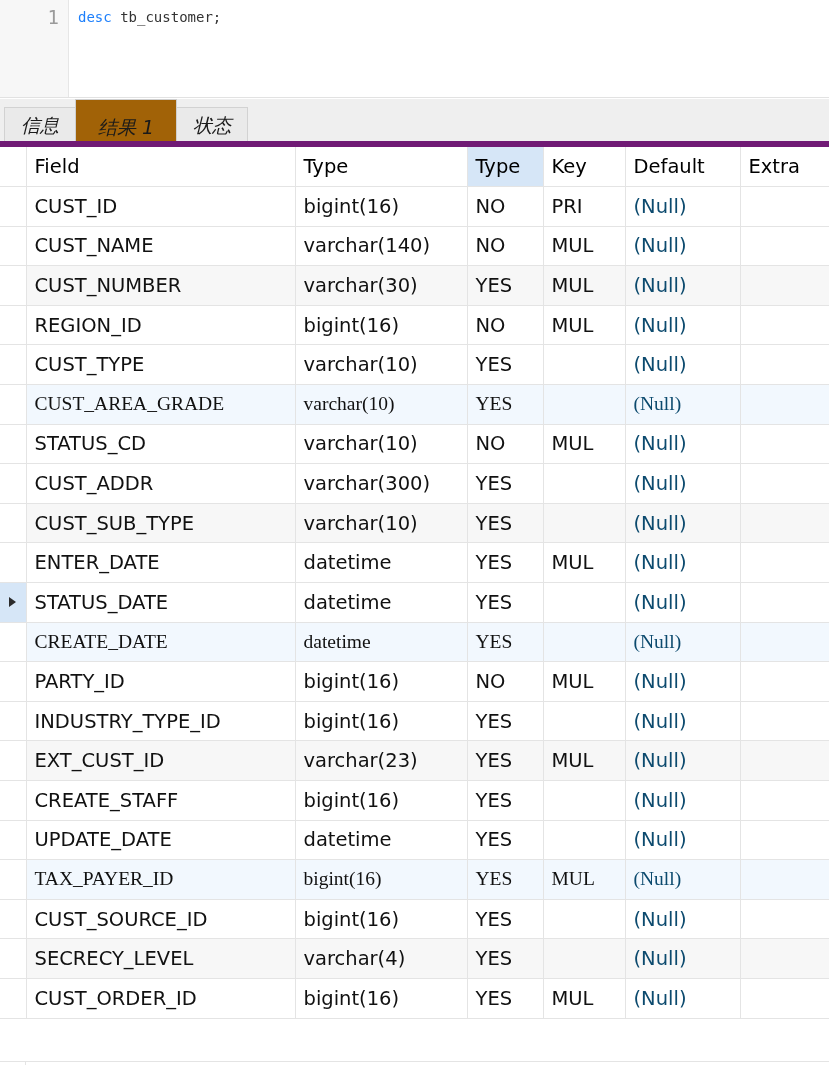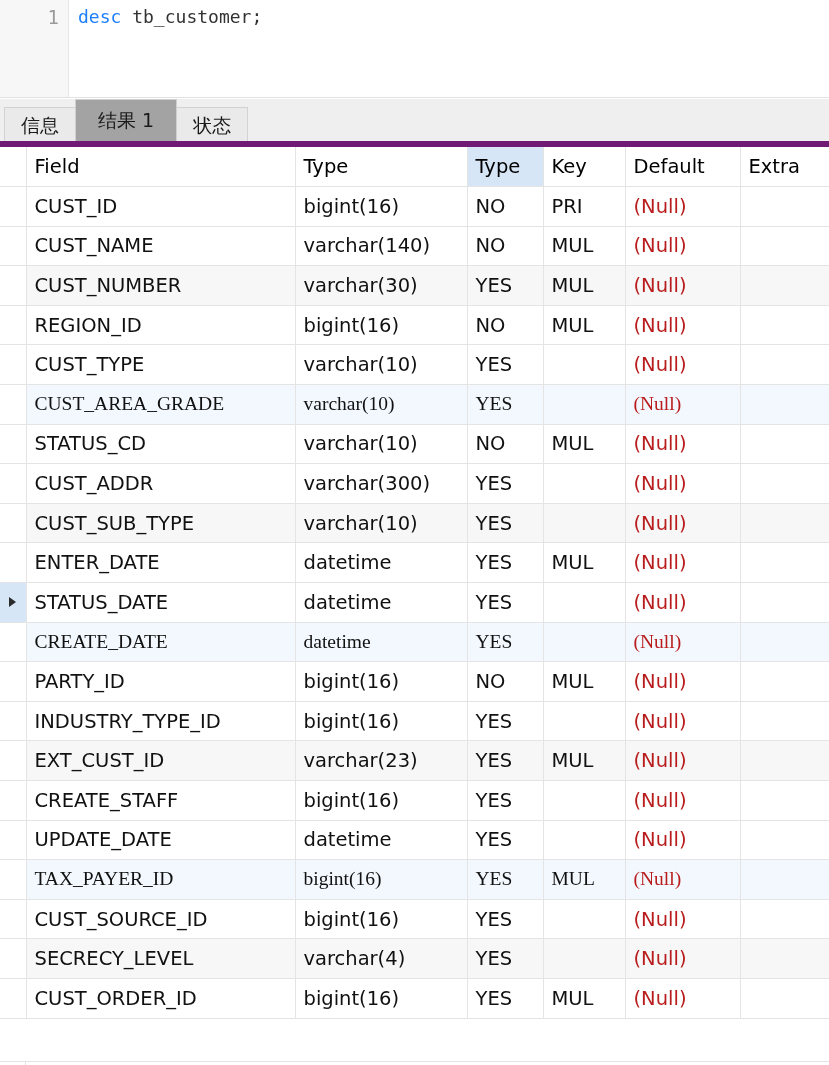--- a/index.html
+++ b/index.html
@@ -44,37 +44,38 @@
     font-family: "DejaVu Sans Mono", "Liberation Mono", monospace;
     font-size: 19px;
     color: #9a9a9a;
     line-height: 28px;
   }
   .editor-code {
     position: absolute;
     left: 78px;
     top: 3px;
     font-family: "DejaVu Sans Mono", "Liberation Mono", monospace;
-    font-size: 18px;
+    font-size: 14px;
     line-height: 28px;
     white-space: pre;
     color: #2b2b2b;
     letter-spacing: 0px;
   }
   .kw { color: #1d7ffb; }
   .ident { color: #333333; }
 
   
   .tabbar {
     position: absolute;
     left: 0;
     top: 99px;
     width: 829px;
     height: 42px;
     background: #efefef;
+    font-style: italic;
   }
   .tabs {
     position: absolute;
     left: 4px;
     top: 7px;
     display: flex;
     align-items: flex-end;
     height: 35px;
   }
   .tab {
@@ -85,25 +86,25 @@
     color: #1a1a1a;
     background: #eaeaea;
     border: 1px solid #d2d2d2;
     border-bottom: none;
     box-sizing: border-box;
     margin-right: -1px;
     white-space: nowrap;
     font-family: "DejaVu Sans", "Liberation Sans", sans-serif;
   }
   .tab.active {
-    background: #a3a3a3;
+    background: #a16207;
     border-color: #cfcfcf;
     height: 42px;
     line-height: 40px;
-    padding: 0 22px;
+    padding: 7px 22px;
     position: relative;
     z-index: 3;
   }
 
   
   .grid {
     position: absolute;
     left: 0;
     top: 141px;
     width: 829px;
@@ -171,21 +172,21 @@
     position: absolute;
     left: 9px;
     top: 50%;
     transform: translateY(-50%);
     width: 0; height: 0;
     border-left: 7px solid #2b2b2b;
     border-top: 5px solid transparent;
     border-bottom: 5px solid transparent;
   }
 
-  .nullval { color: #b91c1c; }
+  .nullval { color: #0c4a6e; }
 
   
   .partial-row {
     position: absolute;
     left: 0;
     bottom: 0;
     width: 829px;
     height: 9px;
     background: #ffffff;
     border-top: 1px solid #e4e4e4;

